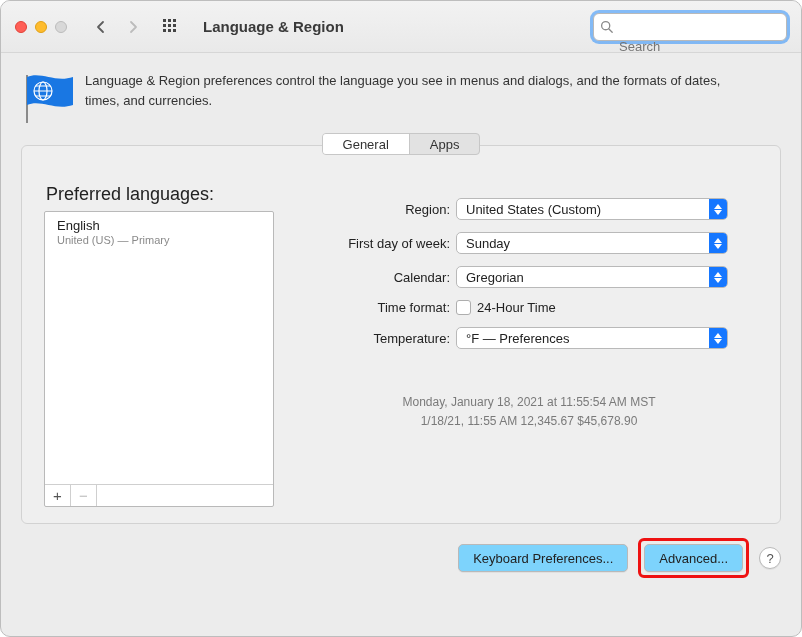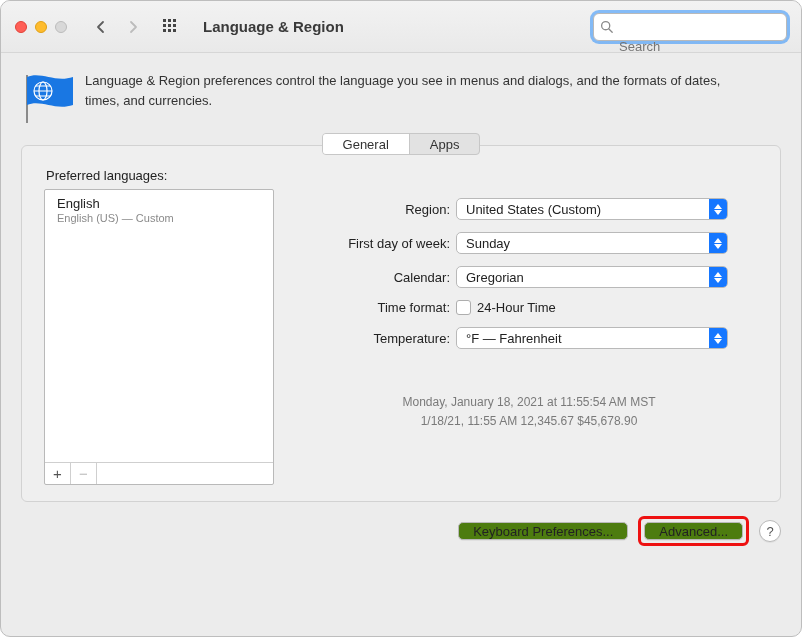--- a/index.html
+++ b/index.html
@@ -131,22 +131,22 @@
     border-radius: 6px;
     padding: 20px 22px 16px 22px;
     position: relative;
   }
   .content-row {
     display: flex;
     gap: 26px;
   }
   .lang-col { width: 230px; }
   .lang-label {
-    margin: 2px 0 6px 2px;
-    font-size: 13px;
+    margin: 18px 0 6px 2px;
+    font-size: 18px;
   }
   .lang-list {
     background: #fff;
     border: 1px solid #b9b9b9;
     border-radius: 2px;
     height: 296px;
     display: flex;
     flex-direction: column;
   }
   .lang-items { flex: 1; padding: 4px 0; }
@@ -226,23 +226,23 @@
 
   
   .bottom-row {
     margin-top: 14px;
     display: flex;
     justify-content: flex-end;
     align-items: center;
     gap: 10px;
   }
   .push-btn {
-    height: 18px;
+    height: 28px;
     padding: 0 14px;
-    background: #4d7c0f;
+    background: #7dd3fc;
     border: 1px solid #b9b9b9;
     border-radius: 5px;
     font-size: 13px;
     display: flex; align-items: center;
     box-shadow: 0 1px 0 rgba(0,0,0,0.05);
   }
   .advanced-wrap {
     border: 3px solid #e11;
     border-radius: 6px;
     padding: 3px;
@@ -330,21 +330,21 @@
 
     <div class="groupbox">
       <div class="content-row">
 
         <div class="lang-col">
           <div class="lang-label">Preferred languages:</div>
           <div class="lang-list">
             <div class="lang-items">
               <div class="lang-item">
                 <div class="lang-name">English</div>
-                <div class="lang-sub">English (US) — Custom</div>
+                <div class="lang-sub">United (US) — Primary</div>
               </div>
             </div>
             <div class="lang-footer">
               <div class="lang-btn">+</div>
               <div class="lang-btn disabled">−</div>
               <div style="flex:1"></div>
             </div>
           </div>
         </div>
 
@@ -394,21 +394,21 @@
           <div class="form-row">
             <div class="form-label">Time format:</div>
             <div style="flex:1; max-width:272px; display:flex; align-items:center;">
               <span class="checkbox"></span>
               <span class="check-label">24-Hour Time</span>
             </div>
           </div>
           <div class="form-row">
             <div class="form-label">Temperature:</div>
             <div class="select">
-              <span>°F — Fahrenheit</span>
+              <span>°F — Preferences</span>
               <div class="arrows">
                 <svg width="8" height="5">
                     <path d="M4 0 L8 5 L0 5 Z" fill="#fff"></path>
                   </svg>
                 <svg width="8" height="5">
                     <path d="M0 0 L8 0 L4 5 Z" fill="#fff"></path>
                   </svg>
               </div>
             </div>
           </div>

